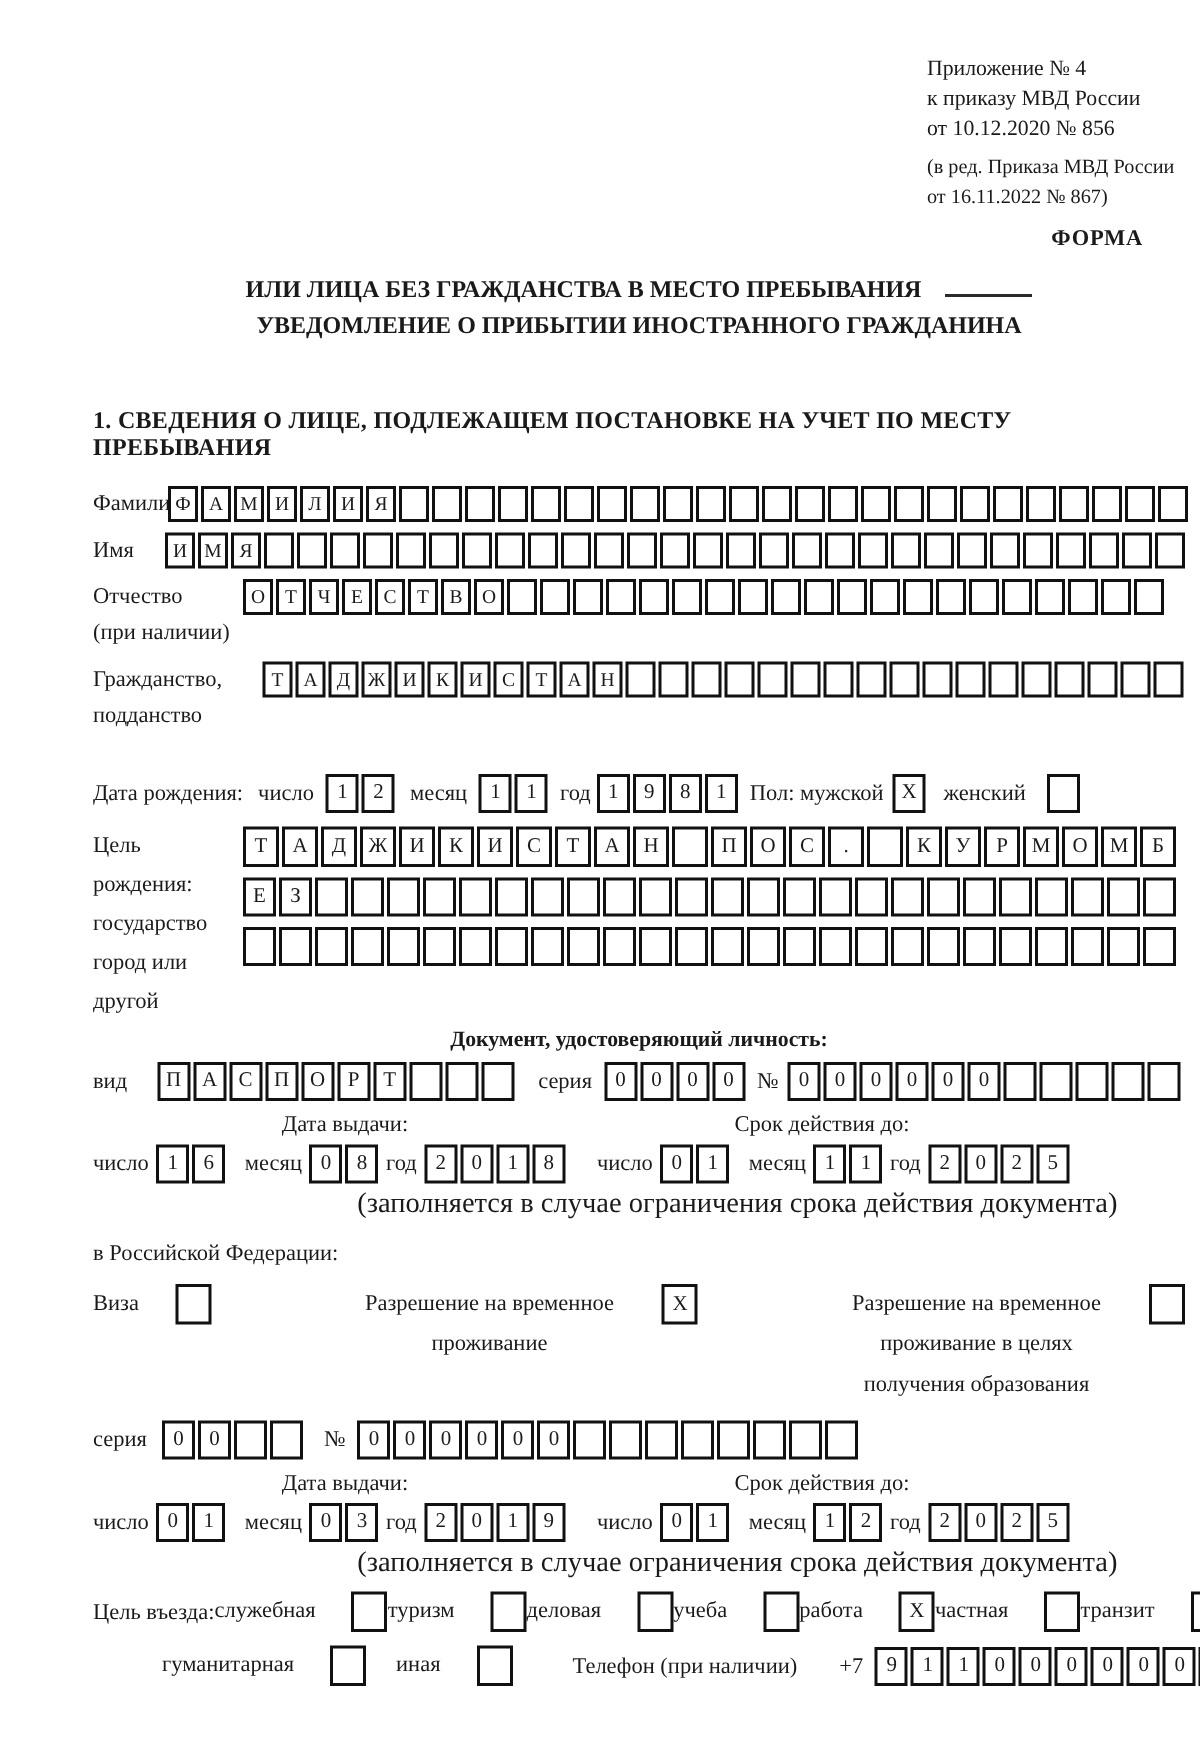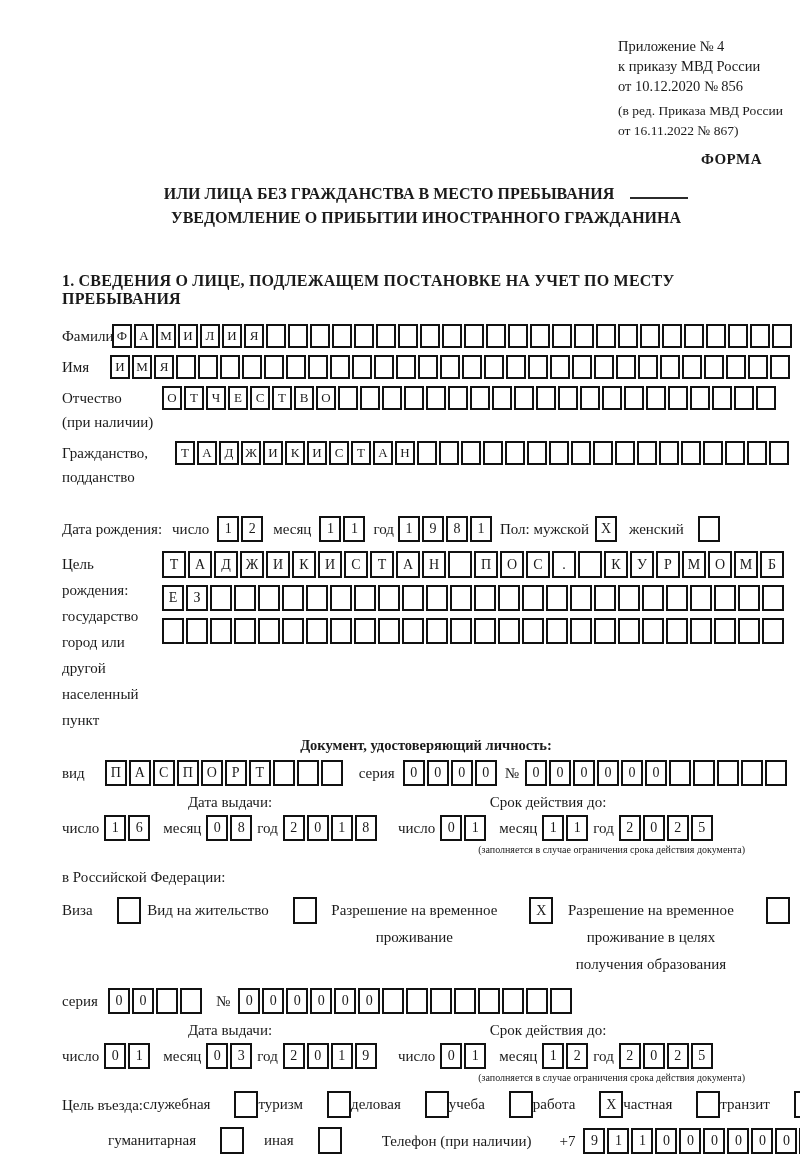--- a/index.html
+++ b/index.html
@@ -47,21 +47,21 @@
   .bpr { margin-bottom:7px; }
 
   .center-bold { text-align:center; font-weight:bold; font-size:14.5px; margin:4px 0 6px; }
 
   .dates-head { display:flex; margin-top:8px; margin-bottom:4px; }
   .dh-l { width:336px; text-align:center; }
   .dh-r { width:300px; text-align:center; }
   .dates-row { display:flex; align-items:center; }
   .dg { display:flex; align-items:center; gap:5px; }
   .dg-l { width:336px; }
-  .note-r { text-align:right; padding-right:45px; font-size:10px; margin-top:3px; margin-bottom:8px; }
+  .note-r { text-align:right; padding-right:45px; font-size:19px; margin-top:3px; margin-bottom:8px; }
 
   .para { line-height:28px; }
   .opts-row { display:flex; justify-content:space-between; align-items:flex-start; margin-top:6px; margin-bottom:10px; }
   .opt { display:flex; align-items:flex-start; gap:24px; }
   .opt .optlbl { line-height:27px; white-space:nowrap; }
   .optw { width:182px; text-align:center; line-height:23px; white-space:normal !important; }
 
   .purpose1 { display:flex; justify-content:space-between; align-items:center; margin-bottom:9px; }
   .purpose2 { display:flex; align-items:center; margin-left:46px; margin-bottom:9px; }
 </style>
@@ -262,21 +262,20 @@
     <span class="cells md ml14">
         <span class="cell"></span>
       </span>
   </div>
 
   <div class="frow" style="margin-top:9px; margin-bottom:2px;">
     <div class="lblcol lw2" style="line-height:26px;">
       <div>Цель рождения:</div>
       <div>государство</div>
       <div>город или другой</div>
-      <div>населенный пункт</div>
     </div>
     <div>
       <div class="cells lg bpr">
           <span class="cell">Т</span>
           <span class="cell">А</span>
           <span class="cell">Д</span>
           <span class="cell">Ж</span>
           <span class="cell">И</span>
           <span class="cell">К</span>
           <span class="cell">И</span>
@@ -444,26 +443,20 @@
   <div class="para">в Российской Федерации:</div>
 
   <div class="opts-row">
     <span class="opt">
       <span class="optlbl">Виза</span>
       <span class="cells lg">
           <span class="cell"></span>
         </span>
     </span>
     <span class="opt">
-      <span class="optlbl">Вид на жительство</span>
-      <span class="cells lg">
-          <span class="cell"></span>
-        </span>
-    </span>
-    <span class="opt">
       <span class="optlbl optw">Разрешение на временное проживание</span>
       <span class="cells lg">
           <span class="cell">X</span>
         </span>
     </span>
     <span class="opt">
       <span class="optlbl optw">Разрешение на временное проживание в целях получения образования</span>
       <span class="cells lg">
           <span class="cell"></span>
         </span>

